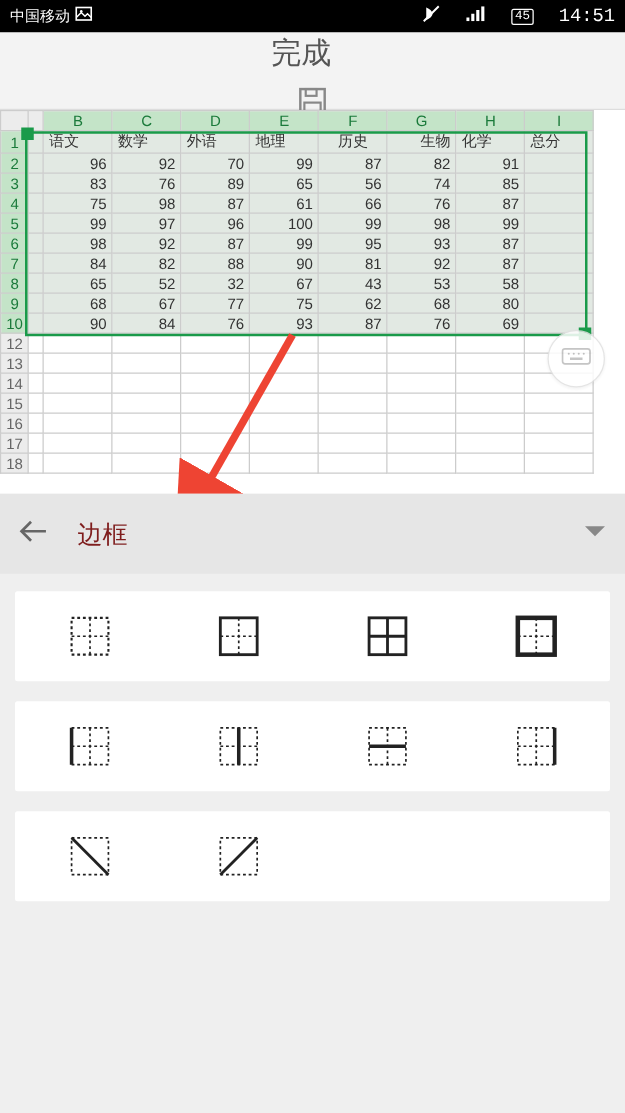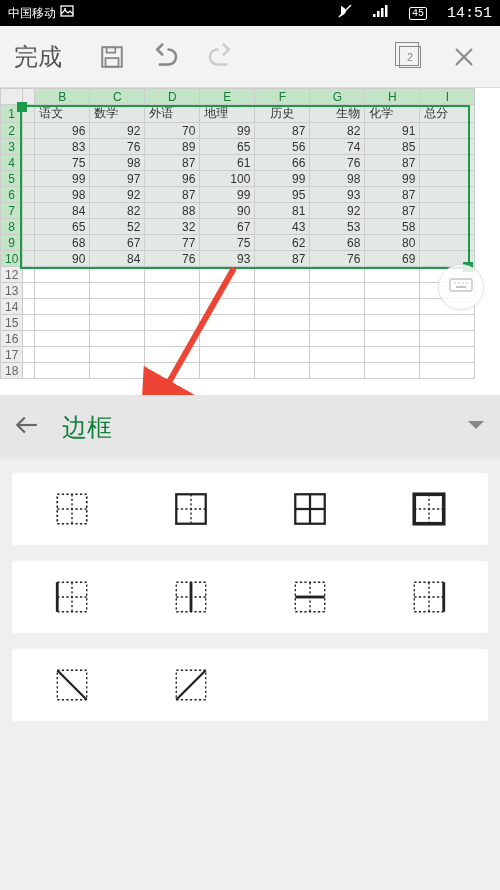--- a/index.html
+++ b/index.html
@@ -4,21 +4,21 @@
 <style>
 * { margin: 0; padding: 0; box-sizing: border-box; }
 body { font-family: -apple-system, "Helvetica Neue", sans-serif; background: #fff; width: 500px; height: 890px; overflow: hidden; position: relative; }
 
 
 .status-bar { height: 26px; background: #000; color: #fff; display: flex; align-items: center; justify-content: space-between; padding: 0 8px; font-size: 12px; font-family: Liberation Mono, monospace; }
 .status-left { display: flex; align-items: center; gap: 4px; }
 .status-right { display: flex; align-items: center; gap: 20px; }
 
 
-.toolbar { height: 62px; background: #f3f3f3; display: flex; align-items: center; padding: 0 14px; border-bottom: 1px solid #ddd; gap: 10px; }
+.toolbar { height: 62px; background: #f3f3f3; display: flex; align-items: center; padding: 0 14px; border-bottom: 1px solid #ddd; gap: 10px; flex-direction: column; }
 .done-btn { font-size: 24px; color: #555; flex-shrink: 0; margin-right: 18px; }
 .toolbar-spacer { flex: 1; }
 .toolbar-icon { width: 44px; height: 44px; display: flex; align-items: center; justify-content: center; }
 .layer-badge { border: 1.8px solid #888; width: 22px; height: 22px; position: relative; font-size: 11px; display: flex; align-items: center; justify-content: center; color: #888; }
 .layer-badge::before { content: ""; position: absolute; width: 22px; height: 22px; border: 1.8px solid #888; left: -5px; top: -5px; }
 
 
 .sheet-wrap { position: relative; height: 305px; overflow: hidden; background: #fff; }
 .sheet { border-collapse: collapse; font-size: 12px; color: #333; table-layout: fixed; }
 .sheet th, .sheet td { border: 1px solid #ccc; height: 16px; text-align: right; padding: 0 4px; }
@@ -35,21 +35,21 @@
 
 .float-btn { position: absolute; right: 16px; top: 264px; width: 46px; height: 46px; border-radius: 50%; background: #fff; border: 1px solid #e0e0e0; opacity: 0.85; display: flex; align-items: center; justify-content: center; color: #bbb; box-shadow: 0 1px 3px rgba(0,0,0,0.08); }
 
 
 .arrow { position: absolute; left: 138px; top: 262px; pointer-events: none; }
 
 
 .panel { position: absolute; left: 0; right: 0; top: 395px; bottom: 0; background: #efefef; }
 .panel-header { height: 64px; background: #e6e6e6; display: flex; align-items: center; padding: 0 14px; gap: 22px; }
 .panel-back { color: #555; }
-.panel-title { font-size: 25px; color: #15803d; flex: 1; }
+.panel-title { font-size: 20px; color: #7f1d1d; flex: 1; }
 .panel-drop { color: #666; }
 
 .border-grid { padding: 14px 12px; }
 .border-row { display: flex; background: #fff; margin-bottom: 16px; border-radius: 2px; padding: 10px 0; }
 .border-opt { flex: 1; display: flex; align-items: center; justify-content: center; height: 52px; }
 .border-opt svg { width: 34px; height: 34px; }
 
 </style>
 </head>
 <body>

